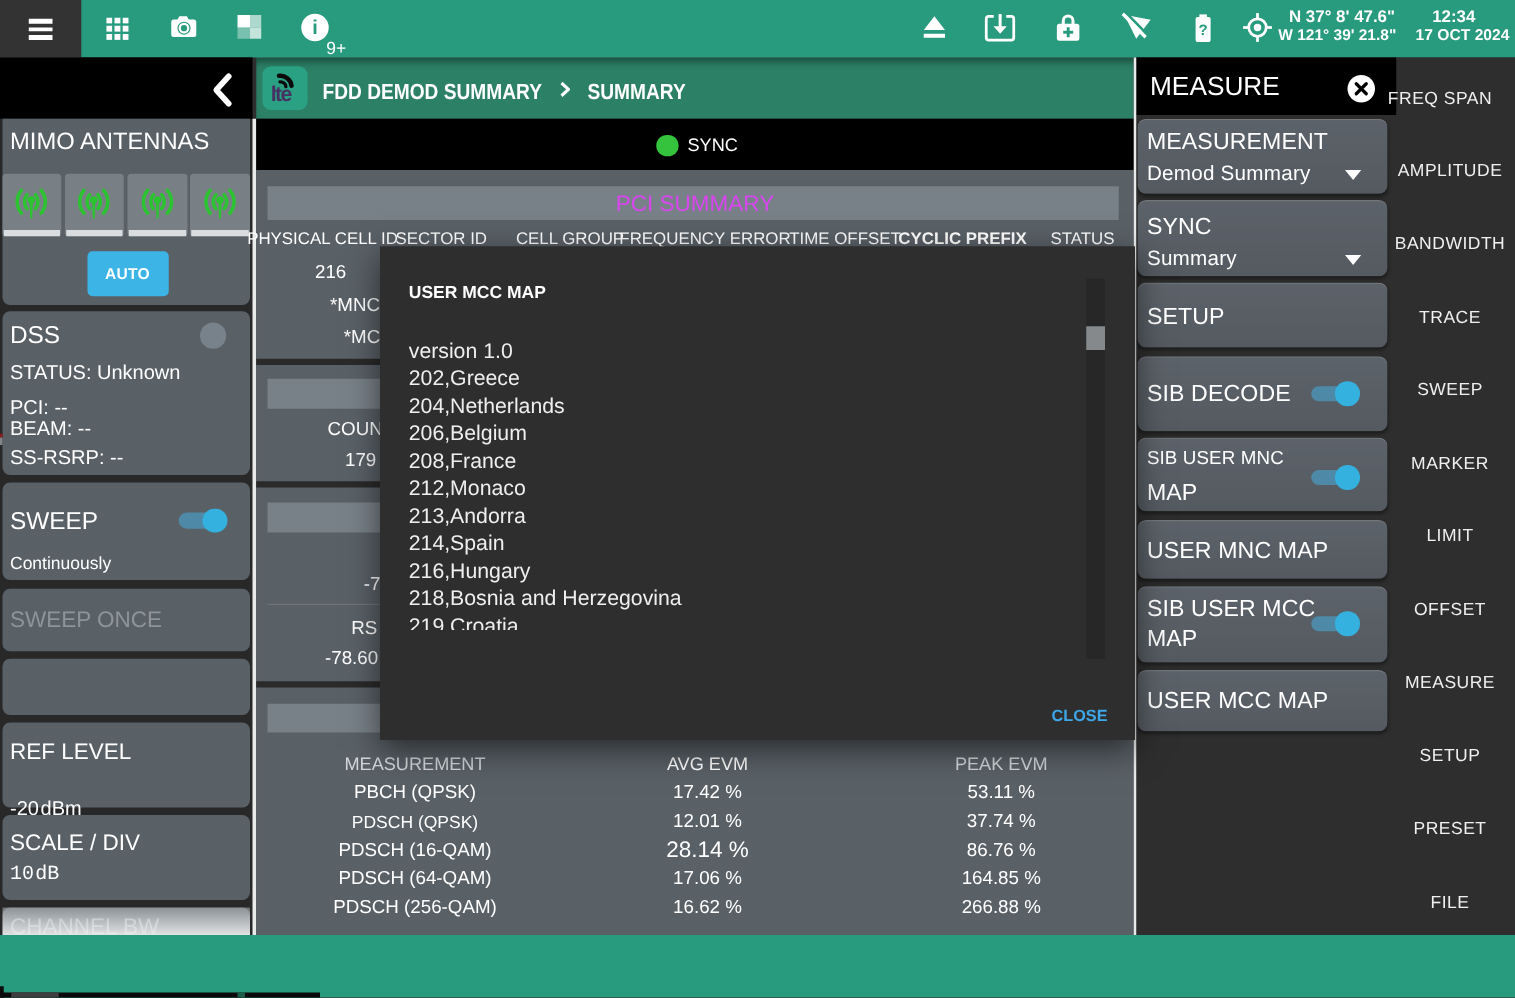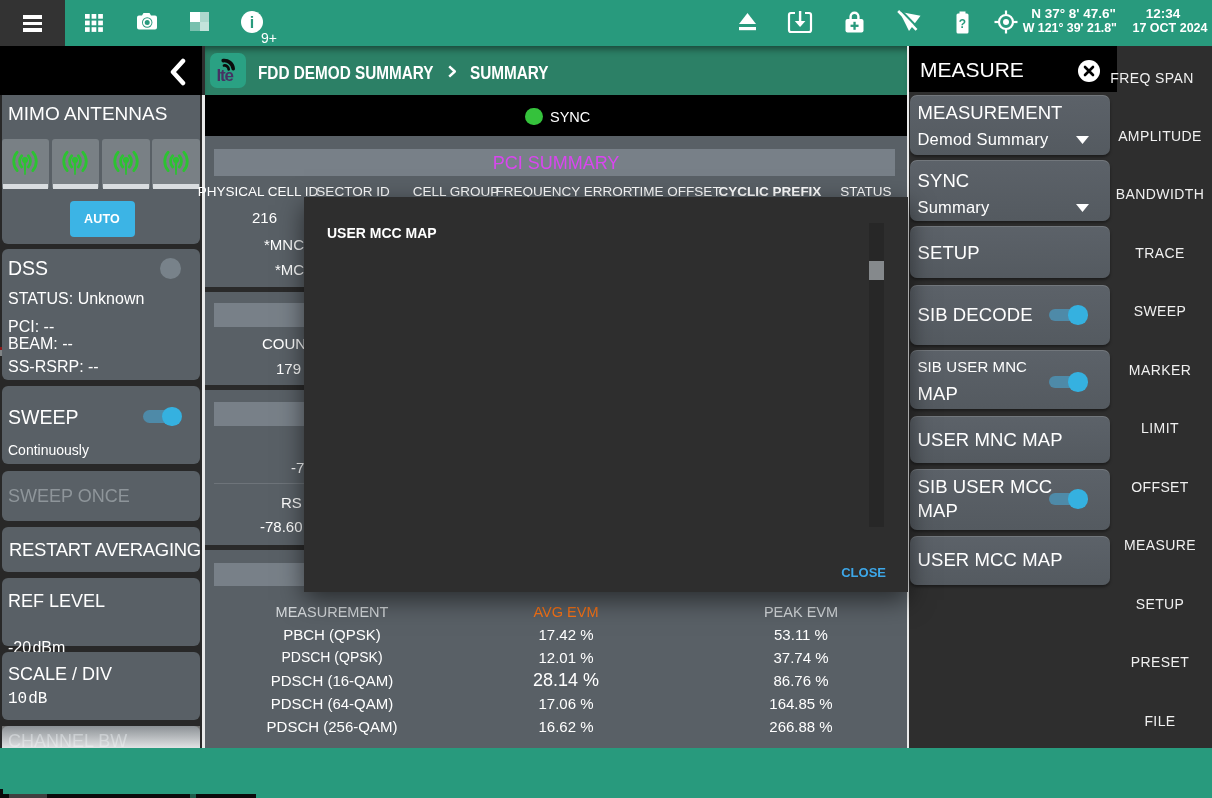--- a/index.html
+++ b/index.html
@@ -172,21 +172,20 @@
 <div class="abs" style="left:2px;top:386px;width:198px;height:78px;background:#596066;border-radius:6px;"></div>
 <div class="txt" style="left:8px;top:405.5px;font-size:19.5px;">SWEEP</div>
 <div class="abs" style="left:143px;top:410px;width:38px;height:12.5px;border-radius:7px;background:#4e8aa8;"></div>
 <div class="abs" style="left:162px;top:406.5px;width:19.5px;height:19.5px;border-radius:50%;background:#35b1e0;"></div>
 <div class="txt" style="left:8px;top:442px;font-size:14px;">Continuously</div>
 
 <div class="abs" style="left:2px;top:471px;width:198px;height:50px;background:#596066;border-radius:6px;"></div>
 <div class="txt vctr" style="left:8px;top:496px;font-size:18px;color:#8e959a;">SWEEP ONCE</div>
 
 <div class="abs" style="left:2px;top:527px;width:198px;height:45px;background:#596066;border-radius:6px;"></div>
-<div class="txt vctr" style="left:9px;top:549.5px;font-size:18.5px;letter-spacing:-0.3px;">RESTART AVERAGING</div>
 
 <div class="abs" style="left:2px;top:578px;width:198px;height:68px;background:#596066;border-radius:6px;"></div>
 <div class="txt" style="left:8px;top:591px;font-size:18px;">REF LEVEL</div>
 <div class="txt" style="left:8px;top:617px;font-size:16px;margin-top:22px;">-20 dBm</div>
 
 <div class="abs" style="left:2px;top:652px;width:198px;height:68px;background:#596066;border-radius:6px;"></div>
 <div class="txt" style="left:8px;top:664px;font-size:18px;">SCALE / DIV</div>
 <div class="txt" style="left:8px;top:690px;font-size:16px;font-family:Liberation Mono, monospace;">10 dB</div>
 
 <div class="abs" style="left:2px;top:726px;width:198px;height:26px;background:#596066;border-radius:6px 6px 0 0;"></div>
@@ -239,21 +238,21 @@
 <div class="txt" style="left:276px;top:359.5px;font-size:15px;">179</div>
 
 <div class="abs" style="left:214px;top:402px;width:684px;height:24px;background:#788088;"></div>
 <div class="txt" style="left:291px;top:458.5px;font-size:15px;">-76.61</div>
 <div class="abs" style="left:214px;top:483px;width:684px;height:1px;background:#6e747a;"></div>
 <div class="txt" style="left:281px;top:493.5px;font-size:15px;">RS P</div>
 <div class="txt" style="left:260px;top:518px;font-size:15px;">-78.60 d</div>
 
 <div class="abs" style="left:214px;top:563px;width:684px;height:23px;background:#788088;"></div>
 <div class="txt ctr" style="left:332px;top:611.5px;font-size:14.5px;color:#d4d8db;">MEASUREMENT</div>
-<div class="txt ctr" style="left:566px;top:611.5px;font-size:14.5px;color:#f97316;">AVG EVM</div>
+<div class="txt ctr" style="left:566px;top:611.5px;font-size:14.5px;color:#ffffff;">AVG EVM</div>
 <div class="txt ctr" style="left:801px;top:611.5px;font-size:14.5px;color:#d4d8db;">PEAK EVM</div>
 <div class="txt ctr" style="left:332px;top:634px;font-size:15px;">PBCH (QPSK)</div>
 <div class="txt ctr" style="left:566px;top:634px;font-size:15px;">17.42 %</div>
 <div class="txt ctr" style="left:801px;top:634px;font-size:15px;">53.11 %</div>
 <div class="txt ctr" style="left:332px;top:657px;font-size:14px;">PDSCH (QPSK)</div>
 <div class="txt ctr" style="left:566px;top:657px;font-size:15px;">12.01 %</div>
 <div class="txt ctr" style="left:801px;top:657px;font-size:15px;">37.74 %</div>
 <div class="txt ctr" style="left:332px;top:680px;font-size:15px;">PDSCH (16-QAM)</div>
 <div class="txt ctr" style="left:566px;top:680px;font-size:18px;">28.14 %</div>
 <div class="txt ctr" style="left:801px;top:680px;font-size:15px;">86.76 %</div>
@@ -323,20 +322,33 @@
 <div class="txt ctr mlab" style="left:1160px;top:369.5px;">MARKER</div>
 <div class="txt ctr mlab" style="left:1160px;top:428px;">LIMIT</div>
 <div class="txt ctr mlab" style="left:1160px;top:486.5px;">OFFSET</div>
 <div class="txt ctr mlab" style="left:1160px;top:545px;">MEASURE</div>
 <div class="txt ctr mlab" style="left:1160px;top:603.5px;">SETUP</div>
 <div class="txt ctr mlab" style="left:1160px;top:662px;">PRESET</div>
 <div class="txt ctr mlab" style="left:1160px;top:720.5px;">FILE</div>
 
 <div class="abs" style="left:304px;top:197px;width:604px;height:395px;background:#2e2e2e;box-shadow:0 8px 24px rgba(0,0,0,0.55);z-index:5;"></div>
 <div class="txt" style="left:327px;top:225px;font-size:14px;font-weight:bold;z-index:5;">USER MCC MAP</div>
+<div class="abs" style="left:304px;top:270px;width:560px;height:234px;overflow:hidden;z-index:5;">
+  <div style="position:absolute;left:23px;top:0;font-size:17px;color:#efefef;line-height:22px;white-space:pre;">version 1.0
+202,Greece
+204,Netherlands
+206,Belgium
+208,France
+212,Monaco
+213,Andorra
+214,Spain
+216,Hungary
+218,Bosnia and Herzegovina
+219,Croatia</div>
+</div>
 
 <div class="abs" style="left:869px;top:223px;width:15px;height:304px;background:#272727;z-index:5;"></div>
 <div class="abs" style="left:869px;top:261px;width:15px;height:19px;background:#85898c;z-index:5;"></div>
 <div class="txt rgt" style="left:886px;top:572px;font-size:13px;font-weight:bold;color:#3da7e8;z-index:5;">CLOSE</div>
 
 <div class="abs" style="left:0;top:748px;width:1212px;height:50px;background:#289a7d;"></div>
 <div class="abs" style="left:0;top:789px;width:2.5px;height:9px;background:#0b0b0b;"></div>
 <div class="abs" style="left:0;top:794px;width:256px;height:4px;background:#0b0b0b;"></div>
 <div class="abs" style="left:9px;top:794px;width:38px;height:4px;background:#3f3f3f;"></div>
 <div class="abs" style="left:190px;top:794px;width:6px;height:4px;background:#1e5c4b;"></div>

